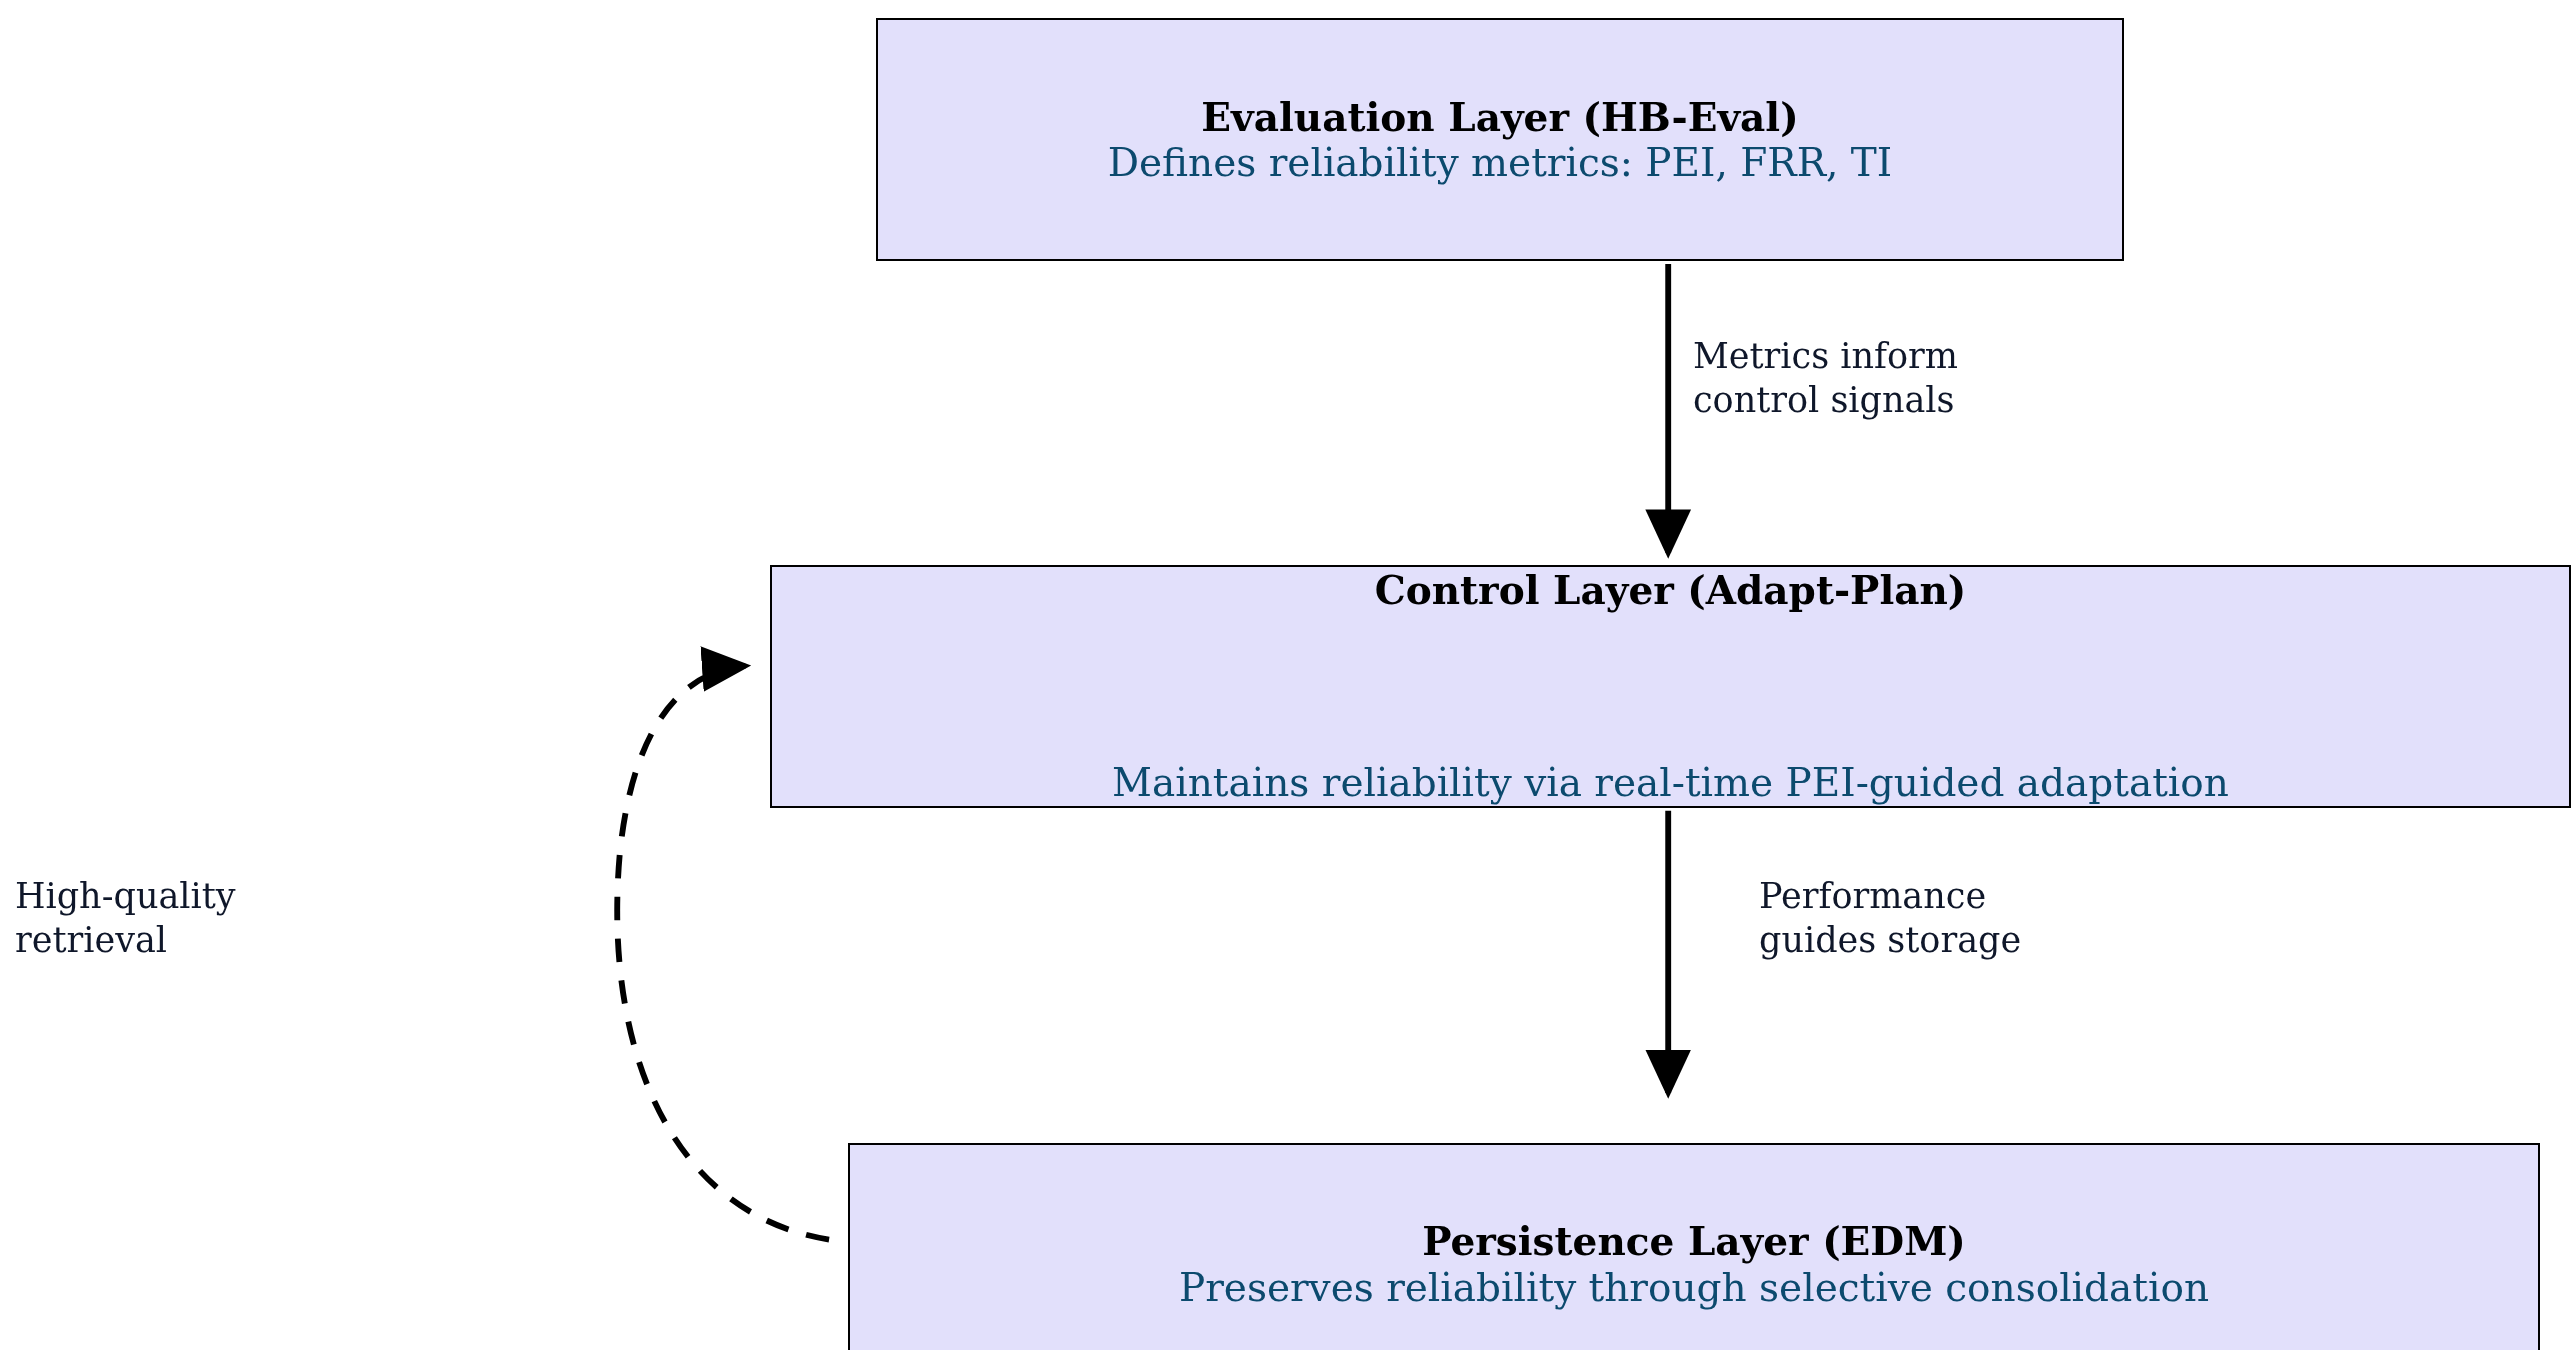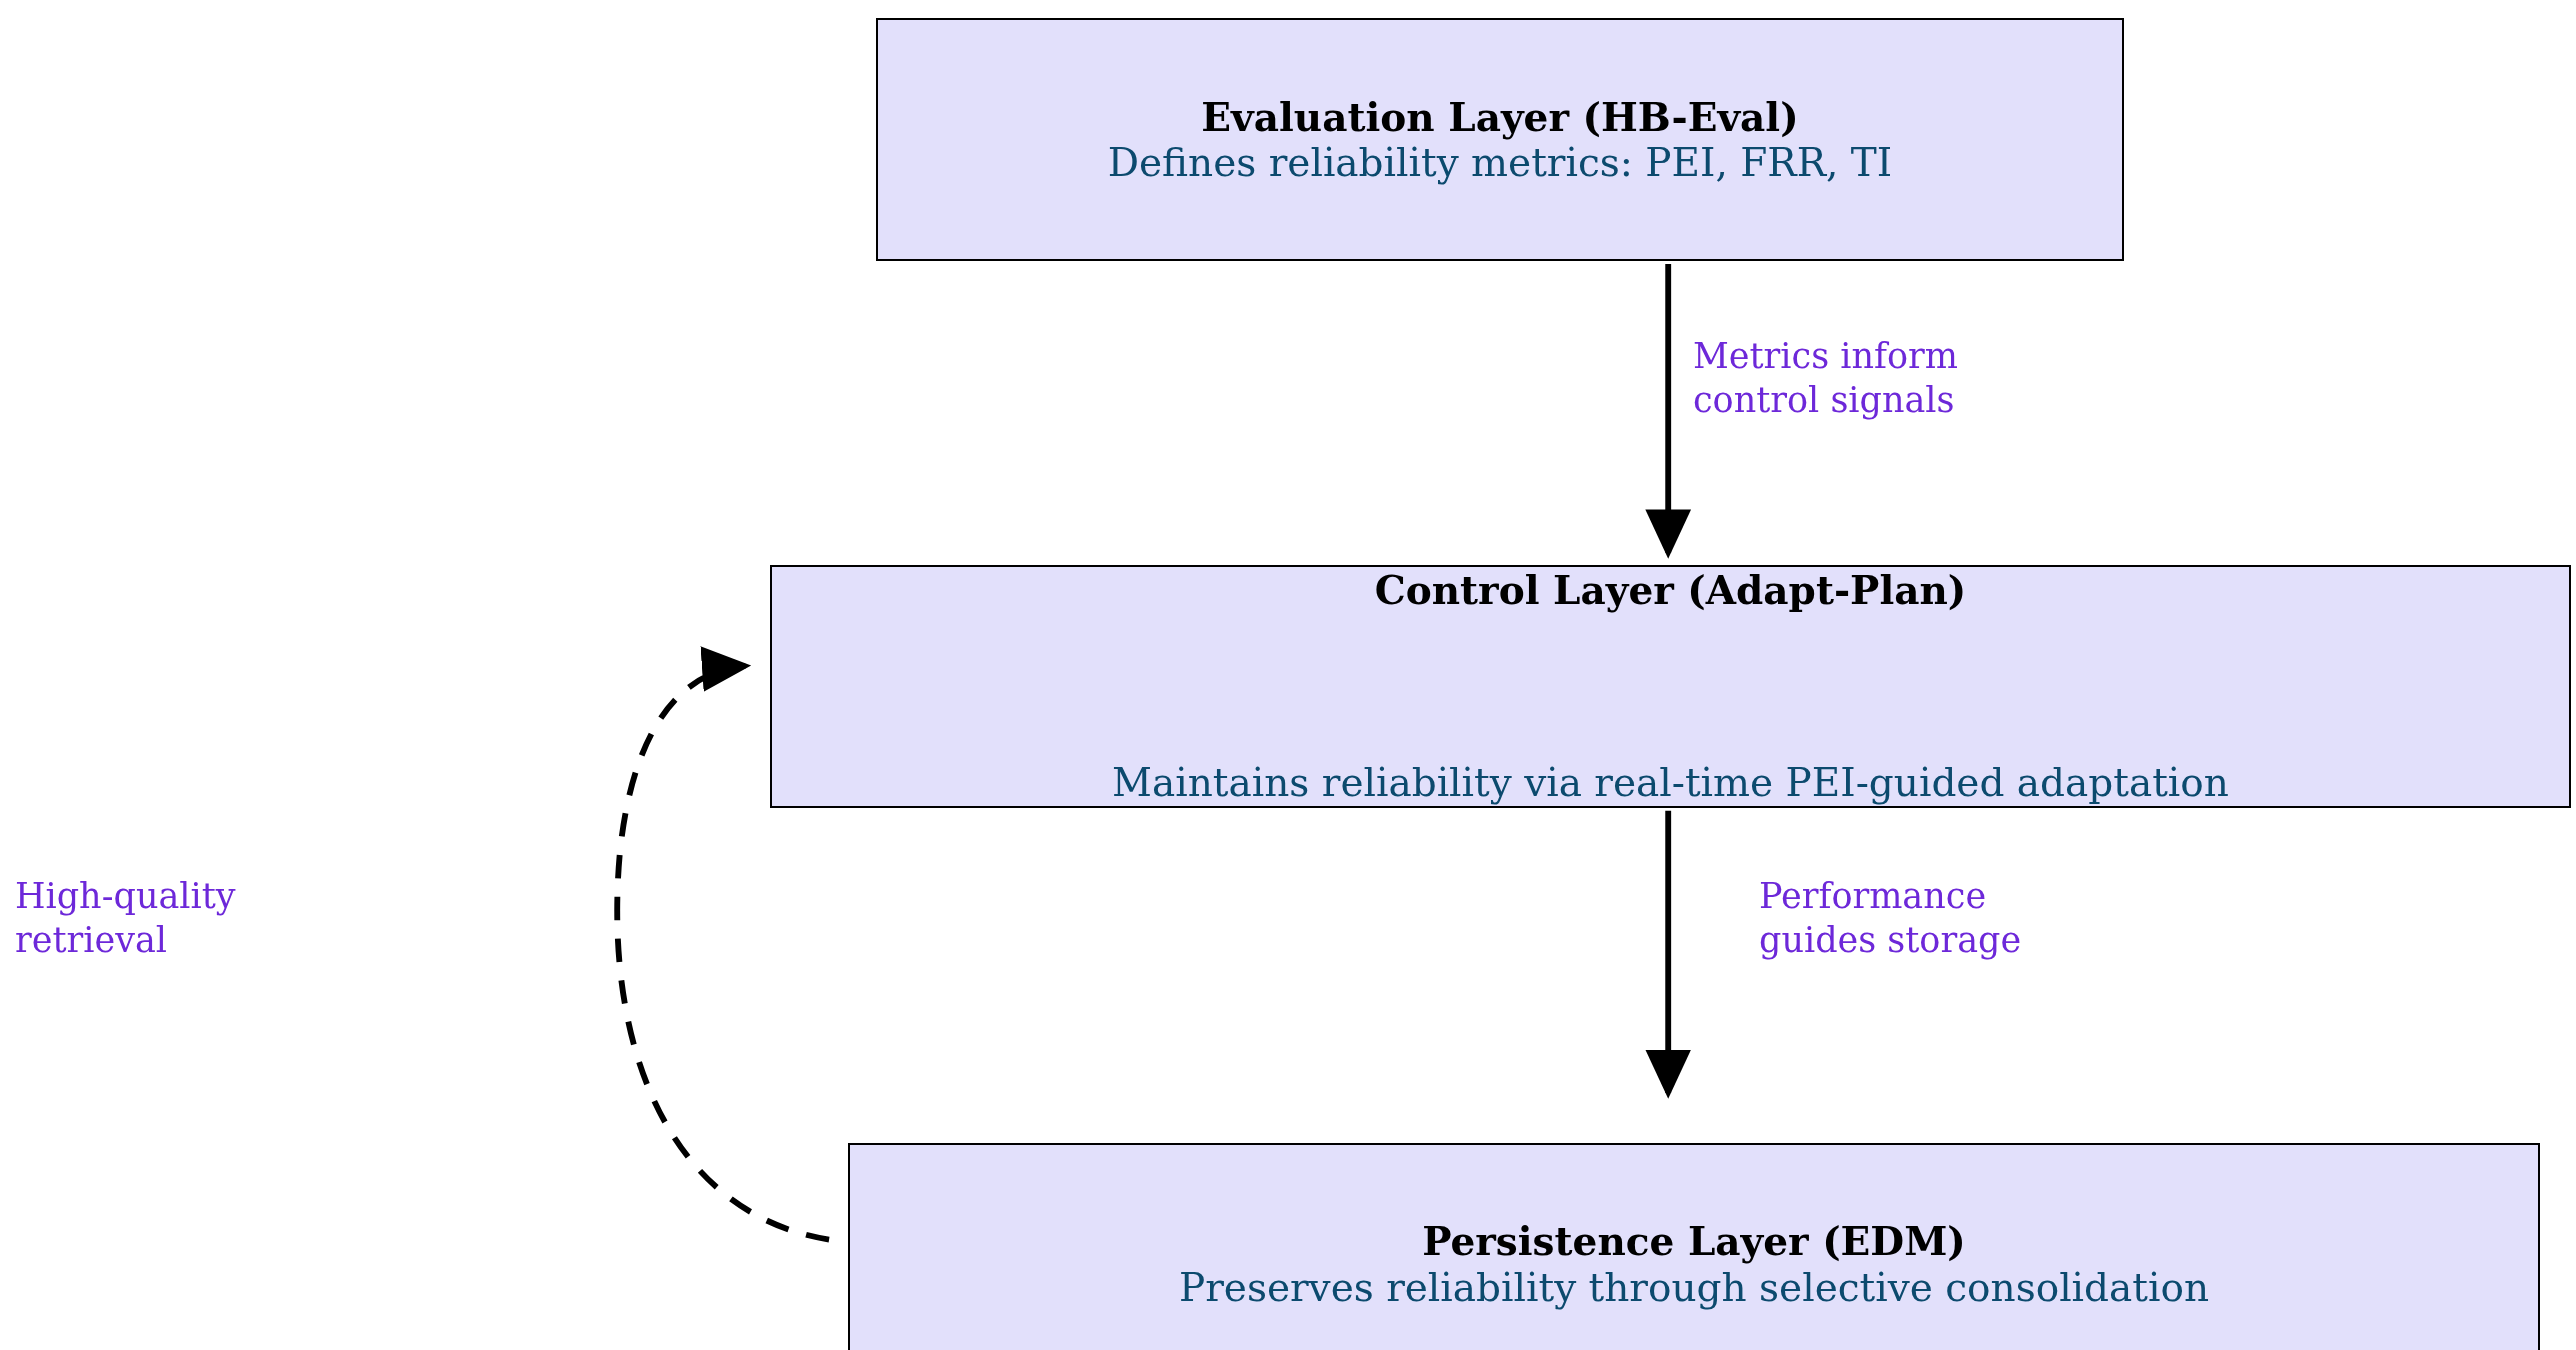--- a/index.html
+++ b/index.html
@@ -38,21 +38,21 @@
     font-weight: normal;
     font-size: 39px;
     line-height: 1.18;
     color: #0c4a6e;
     white-space: nowrap;
   }
   .edge-label {
     position: absolute;
     font-size: 35px;
     line-height: 1.25;
-    color: #6d28d9;
+    color: #0f172a;
     white-space: nowrap;
   }
   svg.overlay {
     position: absolute;
     left: 0;
     top: 0;
     width: 2576px;
     height: 1351px;
     pointer-events: none;
   }

